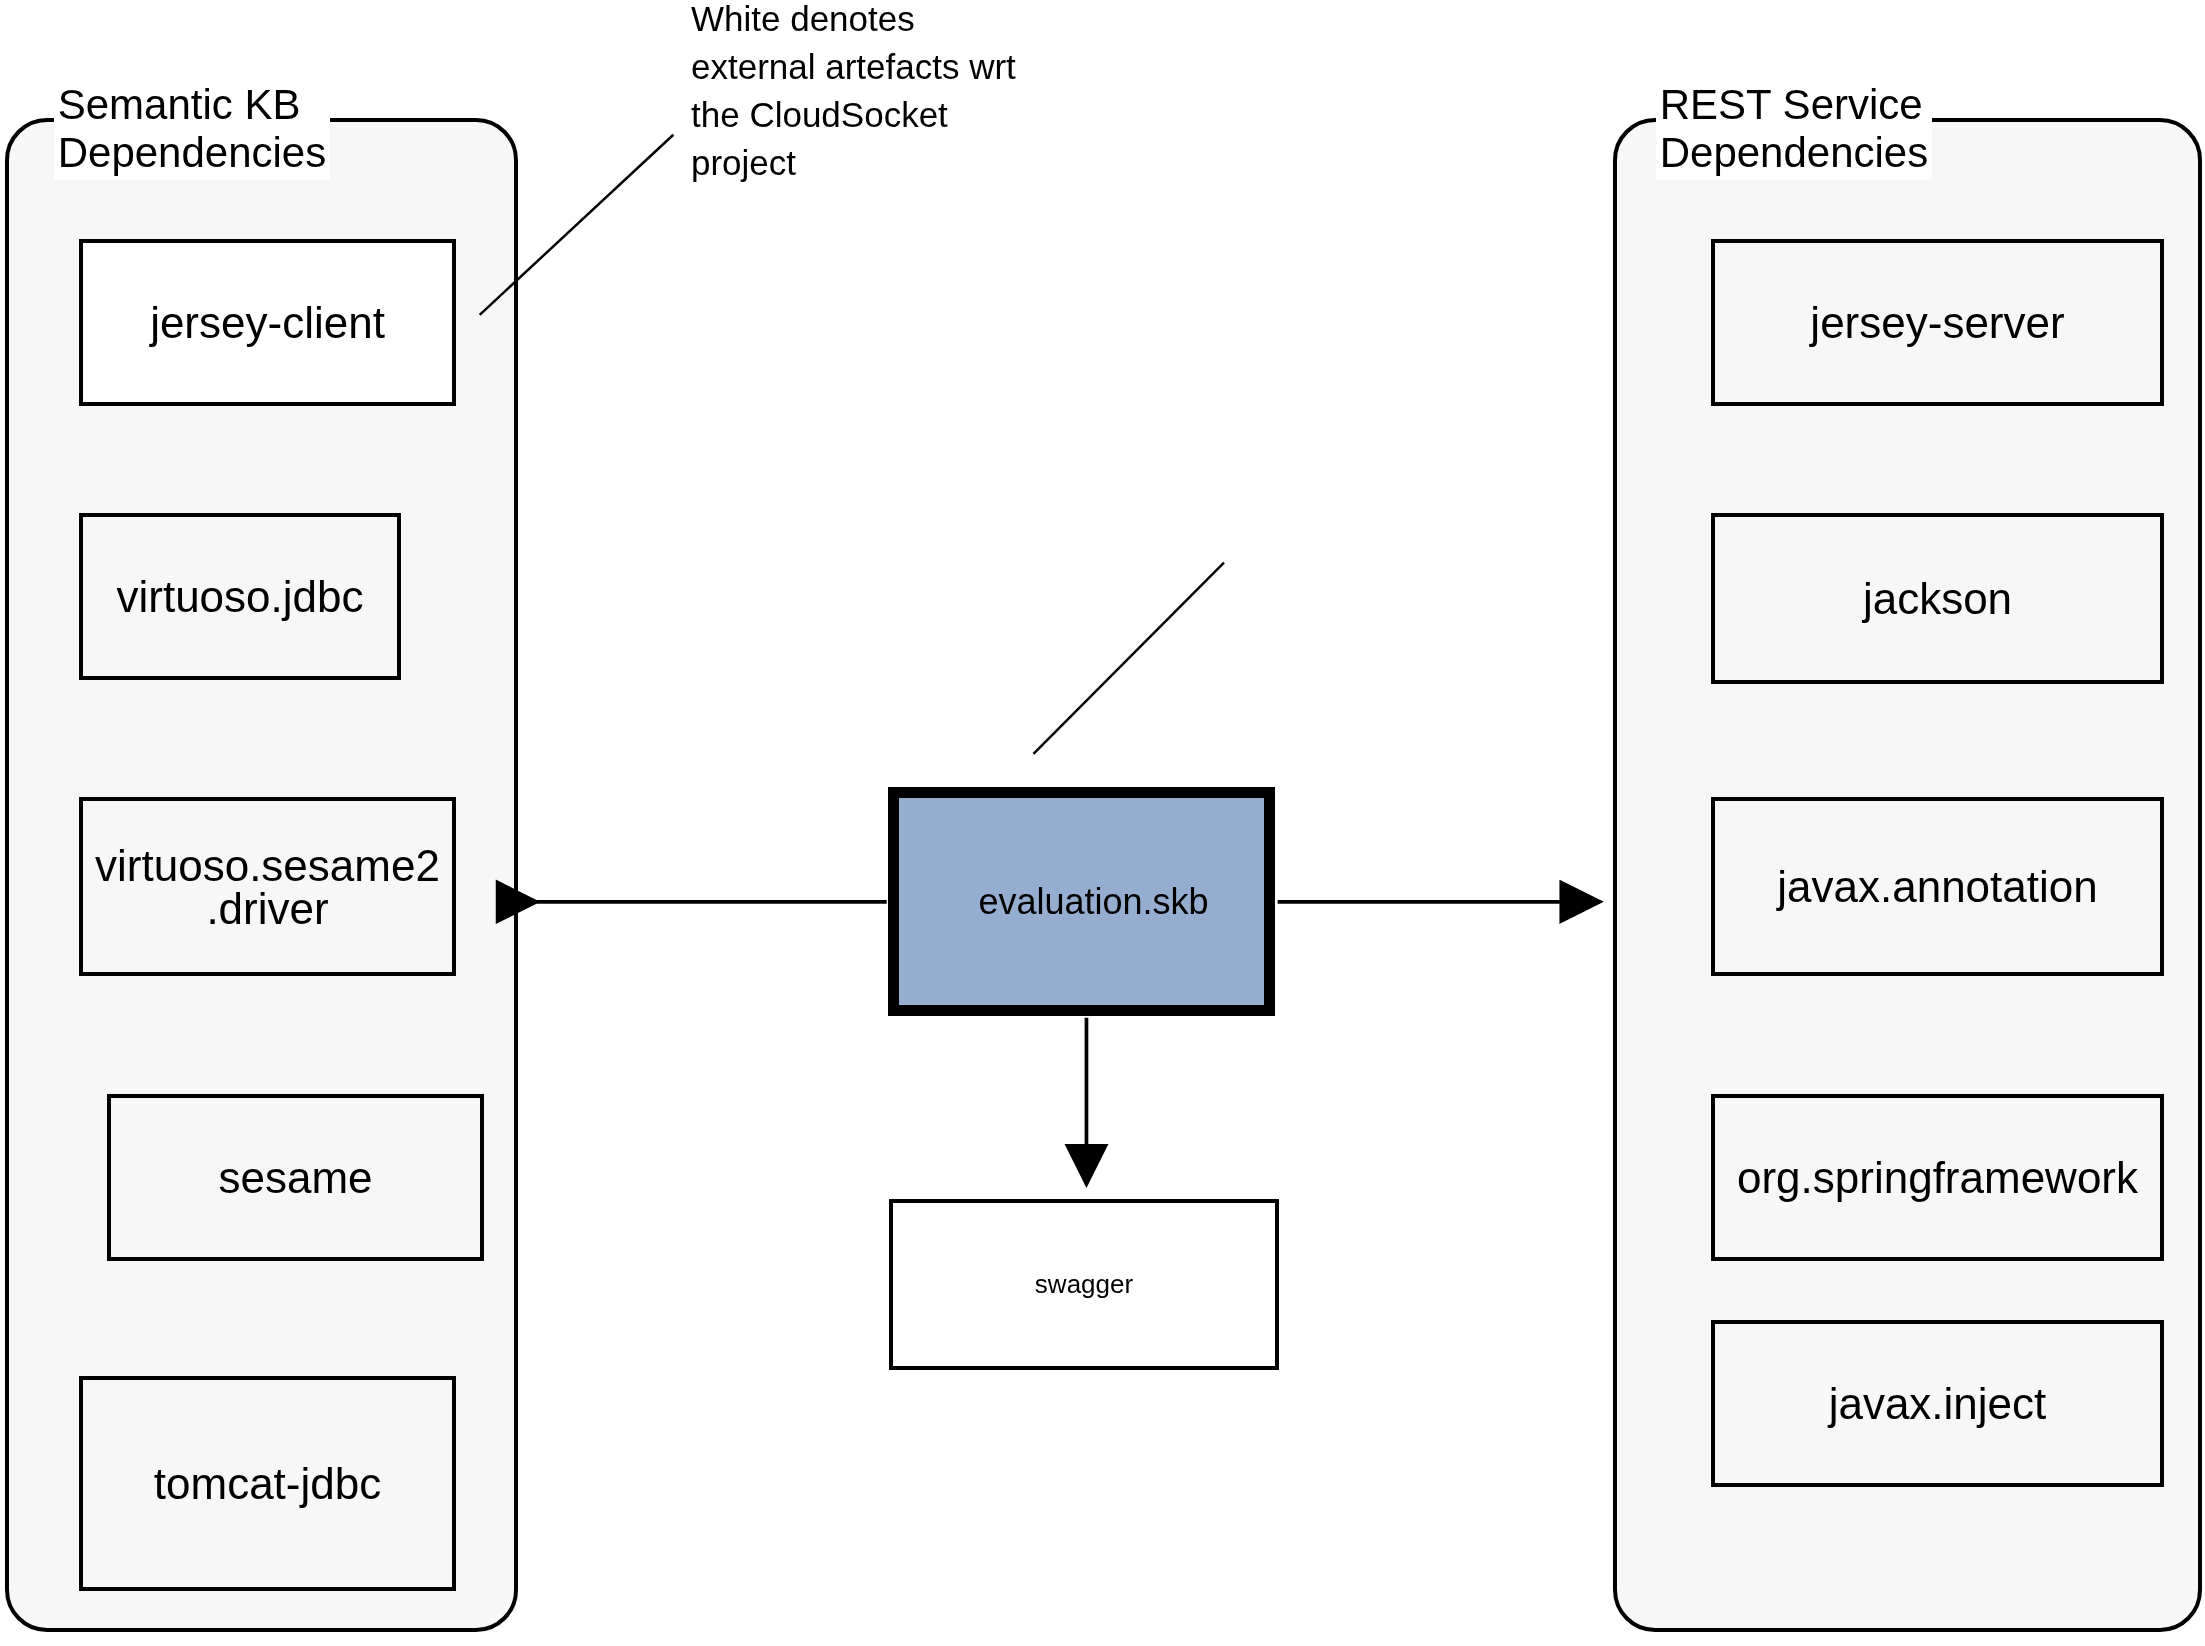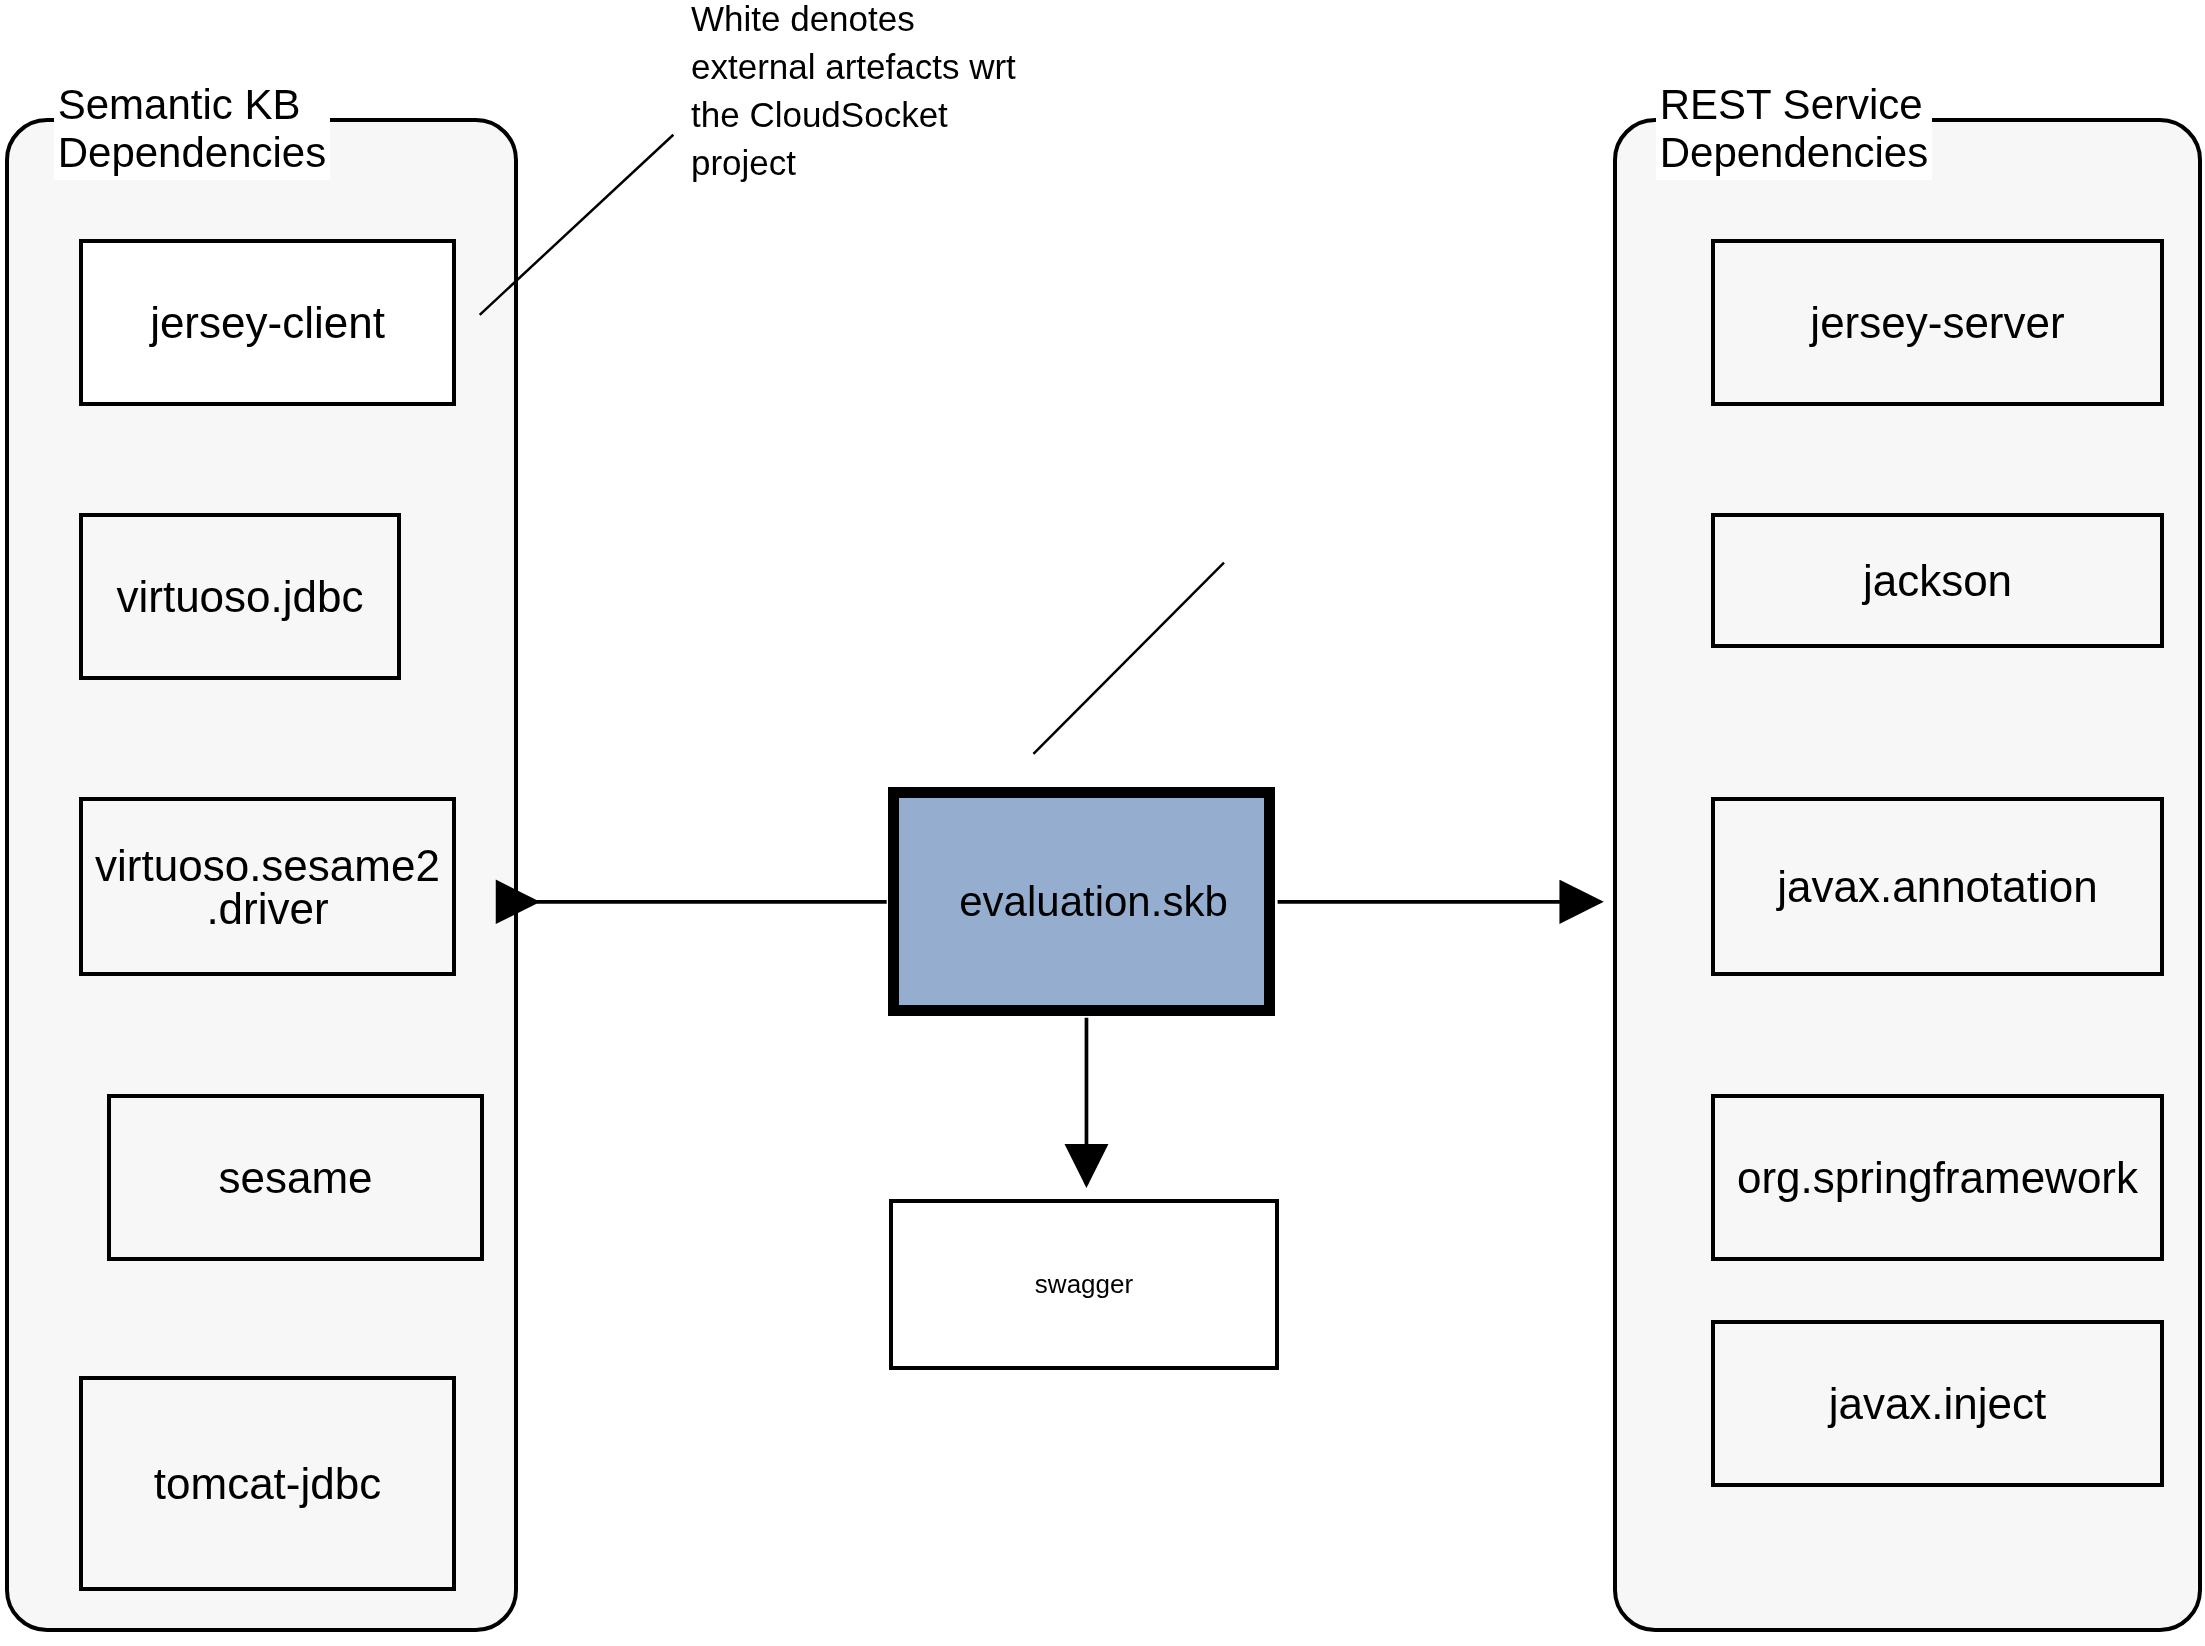--- a/index.html
+++ b/index.html
@@ -62,38 +62,38 @@
 
   
   #box-jersey-client        { left: 79px; top: 239px;  width: 377px; height: 167px; }
   #box-virtuoso-jdbc        { left: 79px; top: 513px;  width: 322px; height: 167px; }
   #box-virtuoso-sesame2     { left: 79px; top: 797px; width: 377px; height: 179px; }
   #box-sesame               { left: 79px; top: 1094px; width: 377px; height: 167px; margin-left: 28px; }
   #box-tomcat-jdbc          { left: 79px; top: 1376px; width: 377px; height: 215px; }
 
   
   #box-jersey-server        { left: 1711px; top: 239px;  width: 453px; height: 167px; }
-  #box-jackson              { left: 1711px; top: 513px;  width: 453px; height: 135px; text-align: center; }
+  #box-jackson              { left: 1711px; top: 513px;  width: 453px; height: 171px; text-align: center; }
   #box-javax-annotation     { left: 1711px; top: 797px; width: 453px; height: 179px; }
   #box-org-springframework  { left: 1711px; top: 1094px; width: 453px; height: 167px; }
   #box-javax-inject         { left: 1711px; top: 1320px; width: 453px; height: 167px; }
 
   
   #box-evaluation-skb {
     position: absolute;
     left: 888px;  top: 787px;
     width: 387px;  height: 229px;
     border: 11px solid #000000;
     background: #95aed0;
     box-sizing: border-box;
     display: flex;
     align-items: center;
     justify-content: center;
     text-align: center;
-    font-size: 42px;
+    font-size: 36px;
     z-index: 5;
     padding-left: 24px;
   }
 
   
   #box-swagger {
     position: absolute;
     left: 889px; top: 1199px;
     width: 390px; height: 171px;
     border: 4.3px solid #000000;

